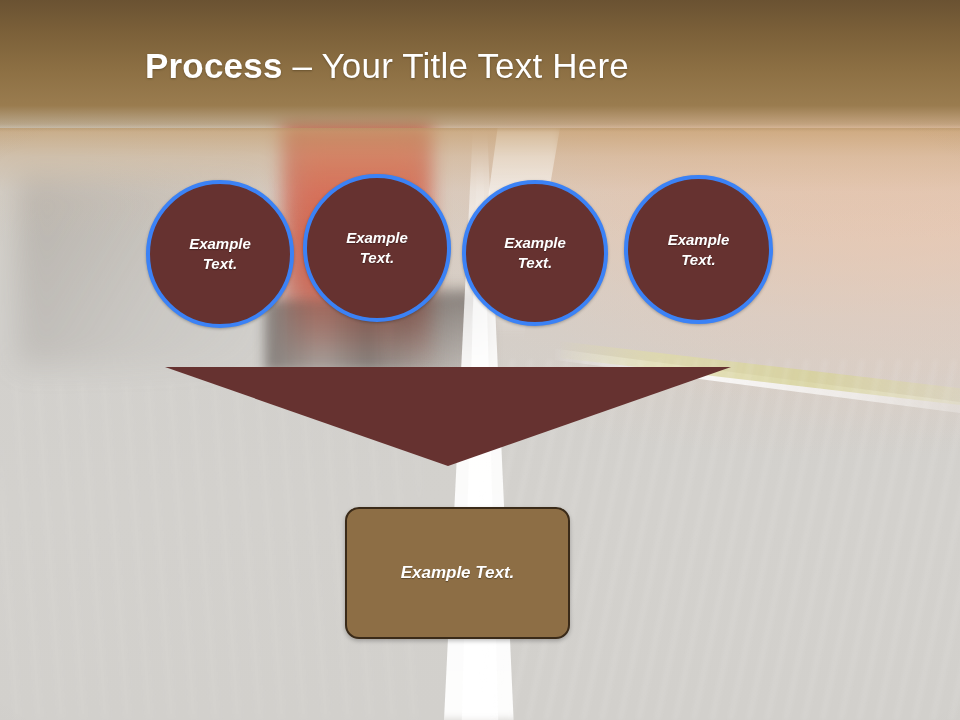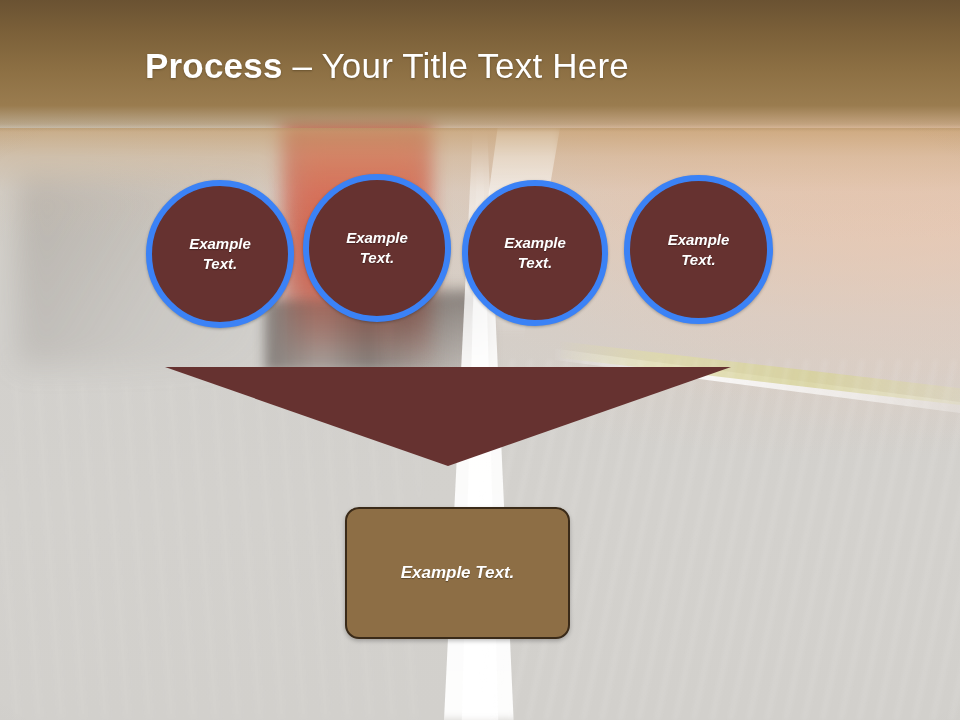--- a/index.html
+++ b/index.html
@@ -198,21 +198,21 @@
     text-shadow: 0 1px 2px rgba(40,28,12,0.35);
   }
   .slide-title .t-bold { font-weight: bold; }
   .slide-title .t-light { font-weight: normal; }
 
   
   .circle {
     position: absolute;
     border-radius: 50%;
     background: #663230;
-    border: 6px solid #3b82f6;
+    border: 4px solid #3b82f6;
     box-sizing: border-box;
     display: flex;
     align-items: center;
     justify-content: center;
     box-shadow: 0 1px 3px rgba(0,0,0,0.28);
   }
   .circle-label {
     color: #ffffff;
     font-weight: bold;
     font-style: italic;

